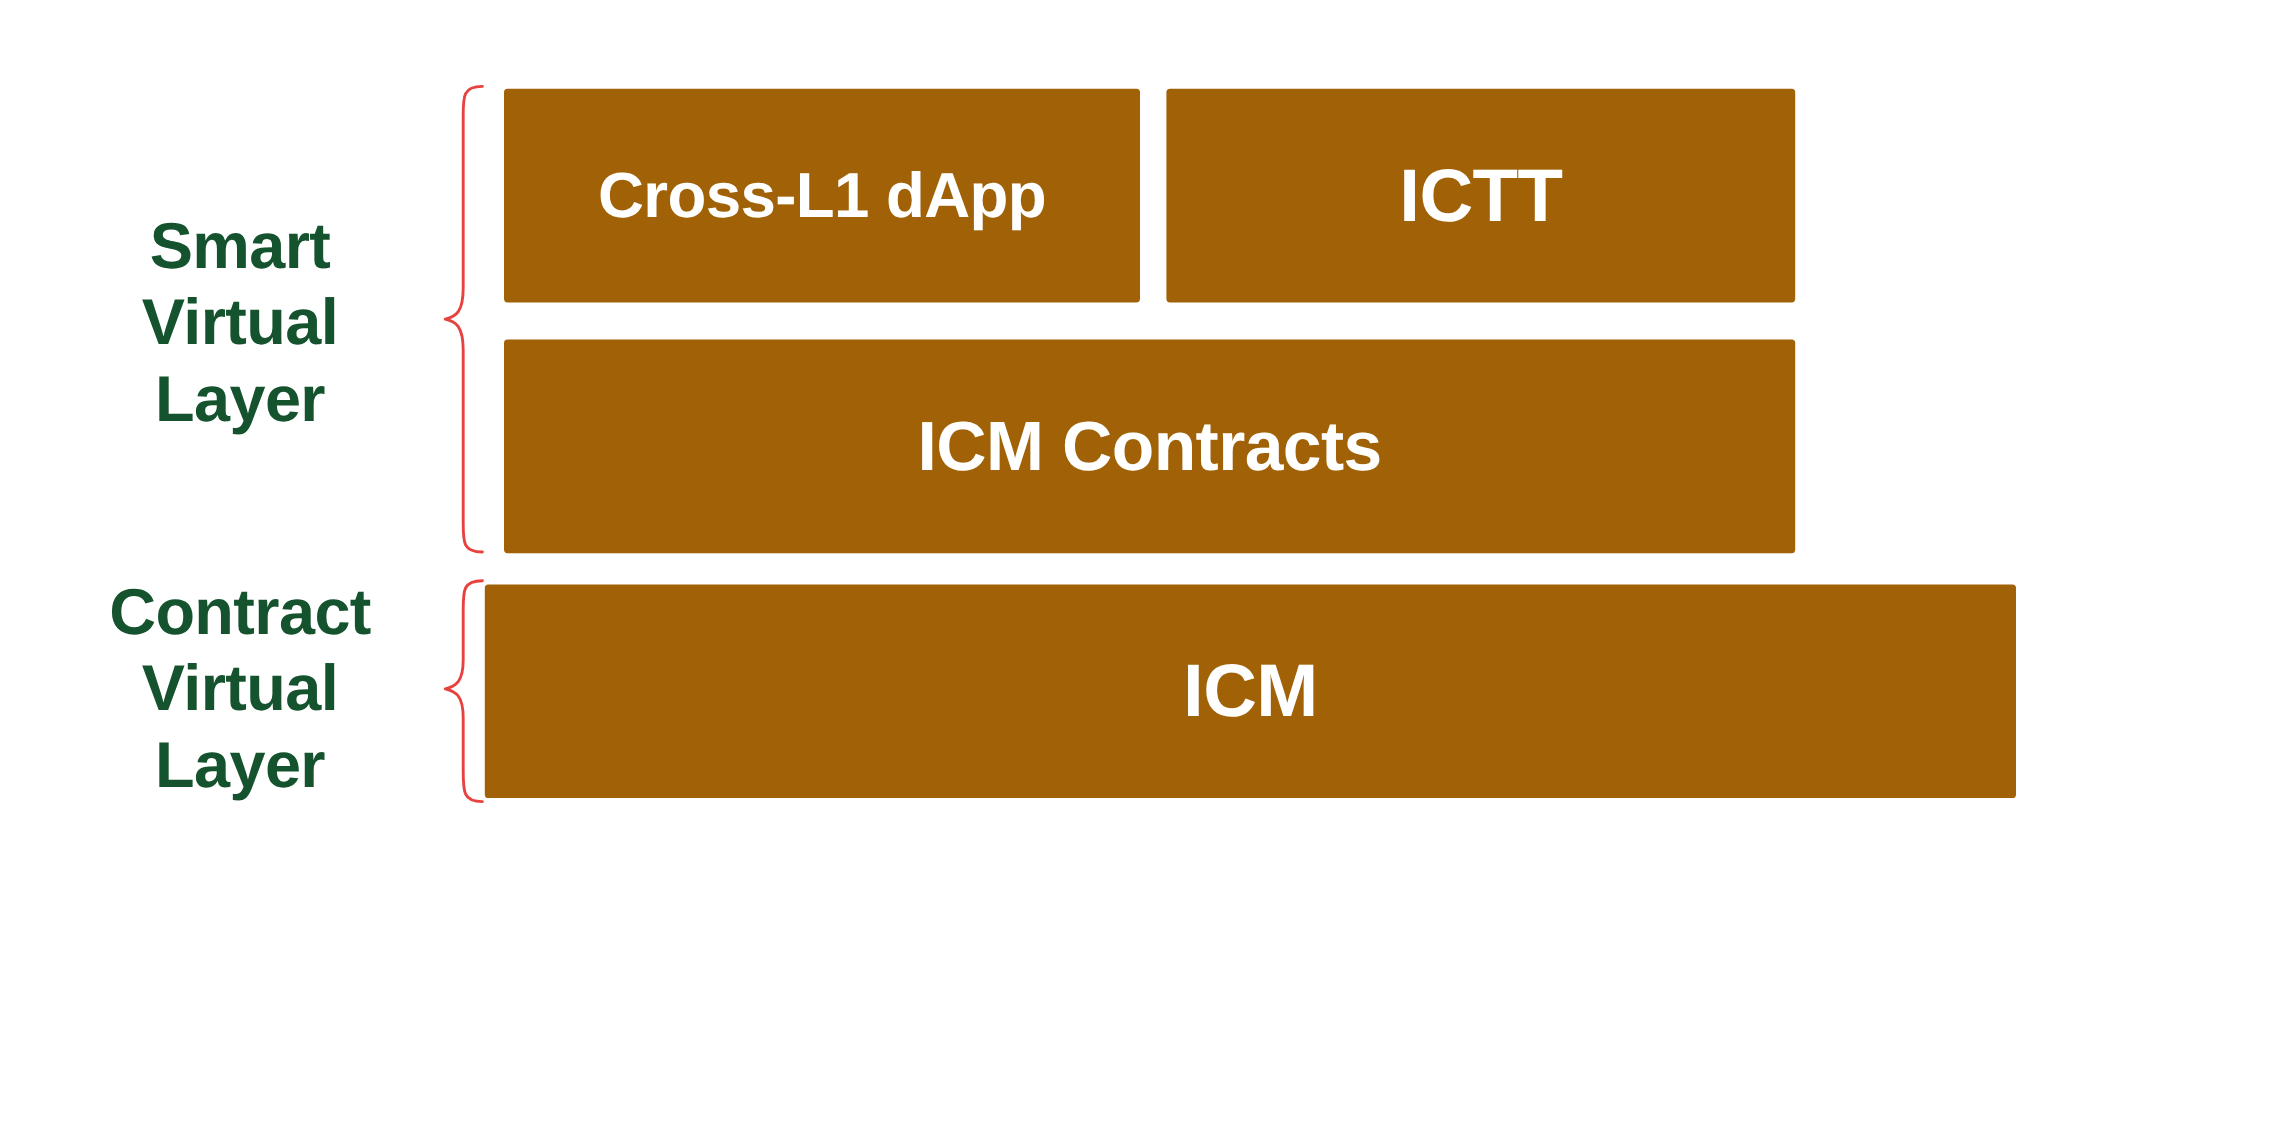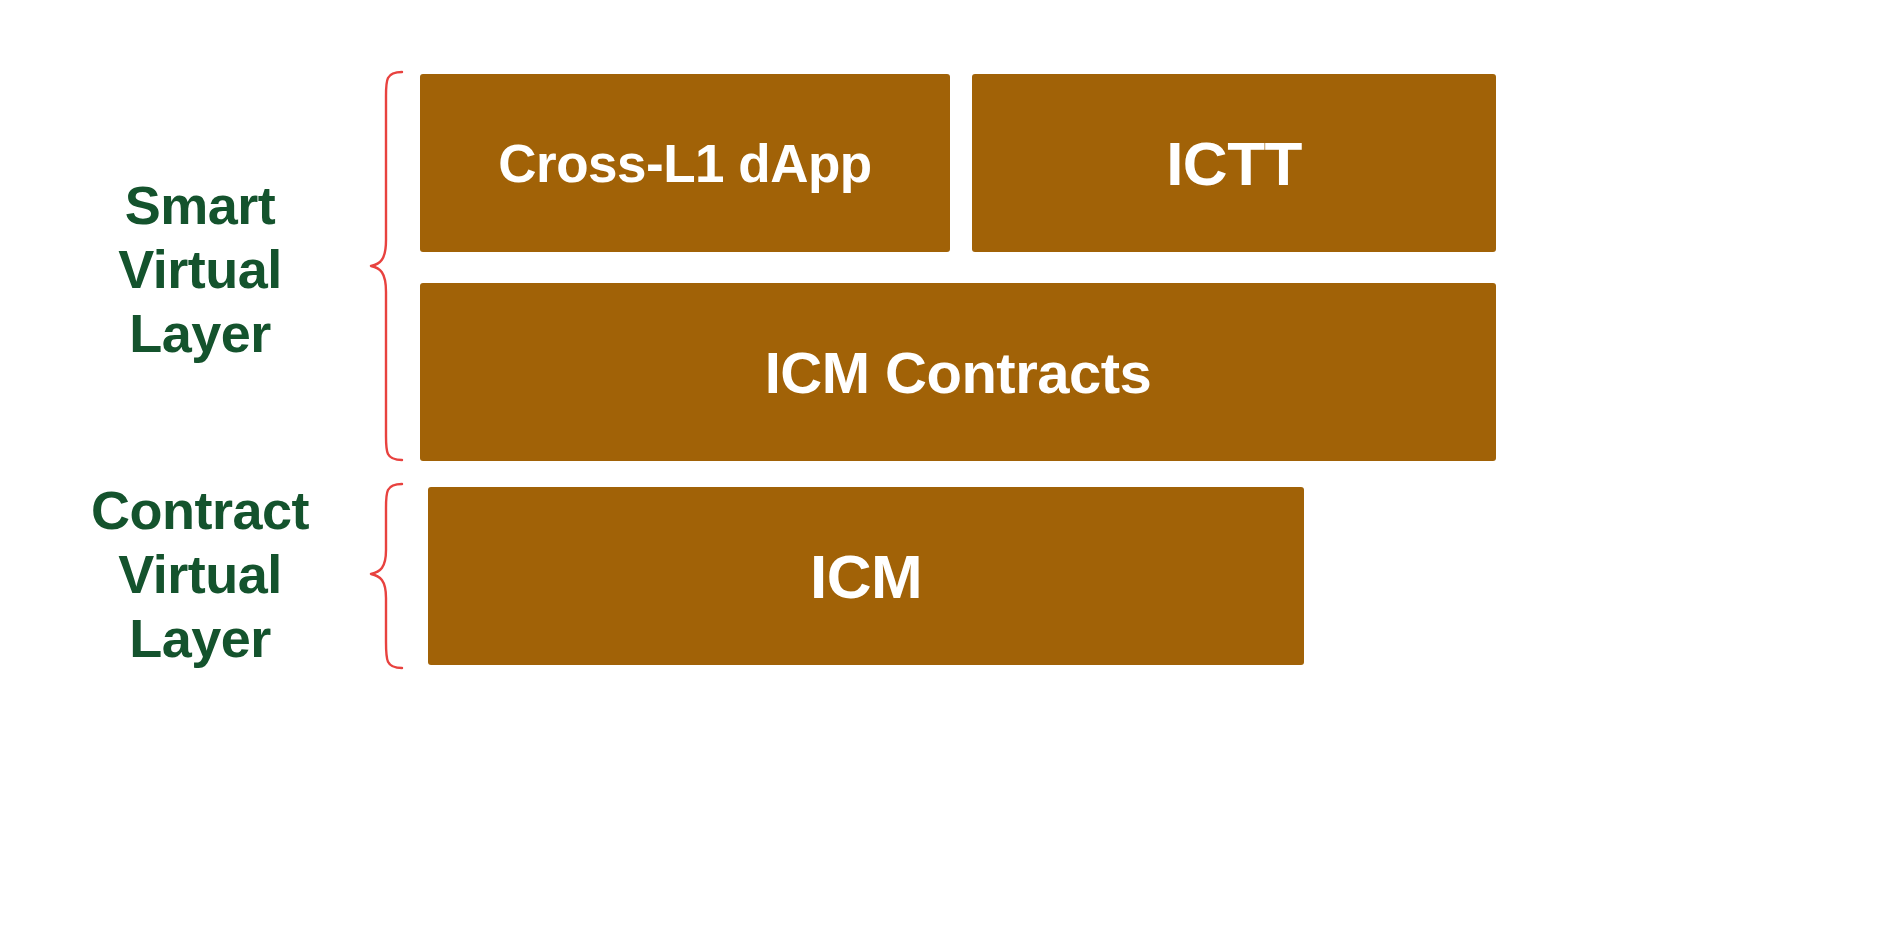--- a/index.html
+++ b/index.html
@@ -93,23 +93,23 @@
 
   #box-icm-contracts {
     left: 420px;
     top: 283px;
     width: 1076px;
     height: 178px;
   }
   #box-icm-contracts .node-label { font-size: 58px; }
 
   #box-icm {
-    left: 428px;
+    left: 404px;
     top: 487px;
-    width: 876px;
+    width: 1276px;
     height: 178px;
   }
   #box-icm .node-label { font-size: 62px; }
 </style>
 </head>
 <body>
 
 <div id="diagram">
 
   <div class="group-label" id="label-smart-contract-layer">

